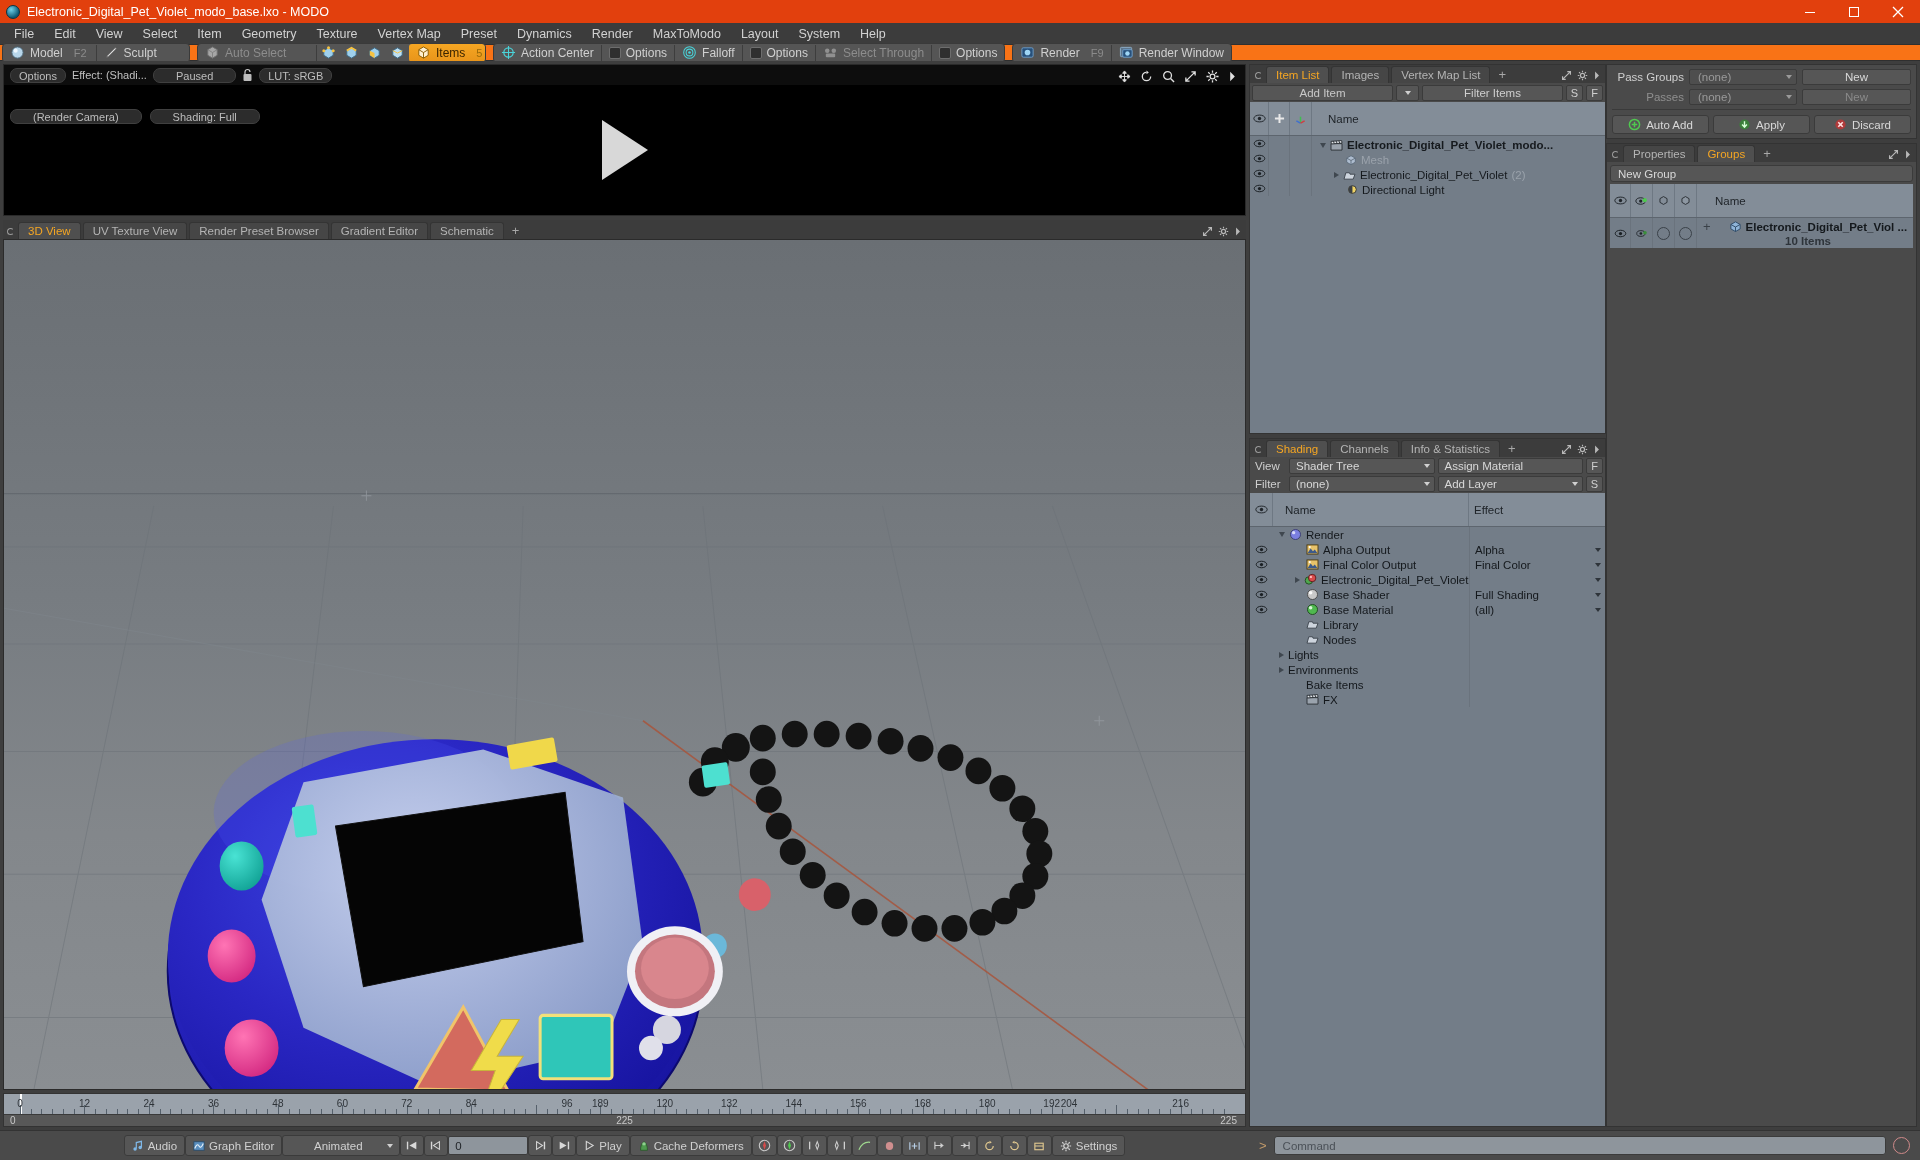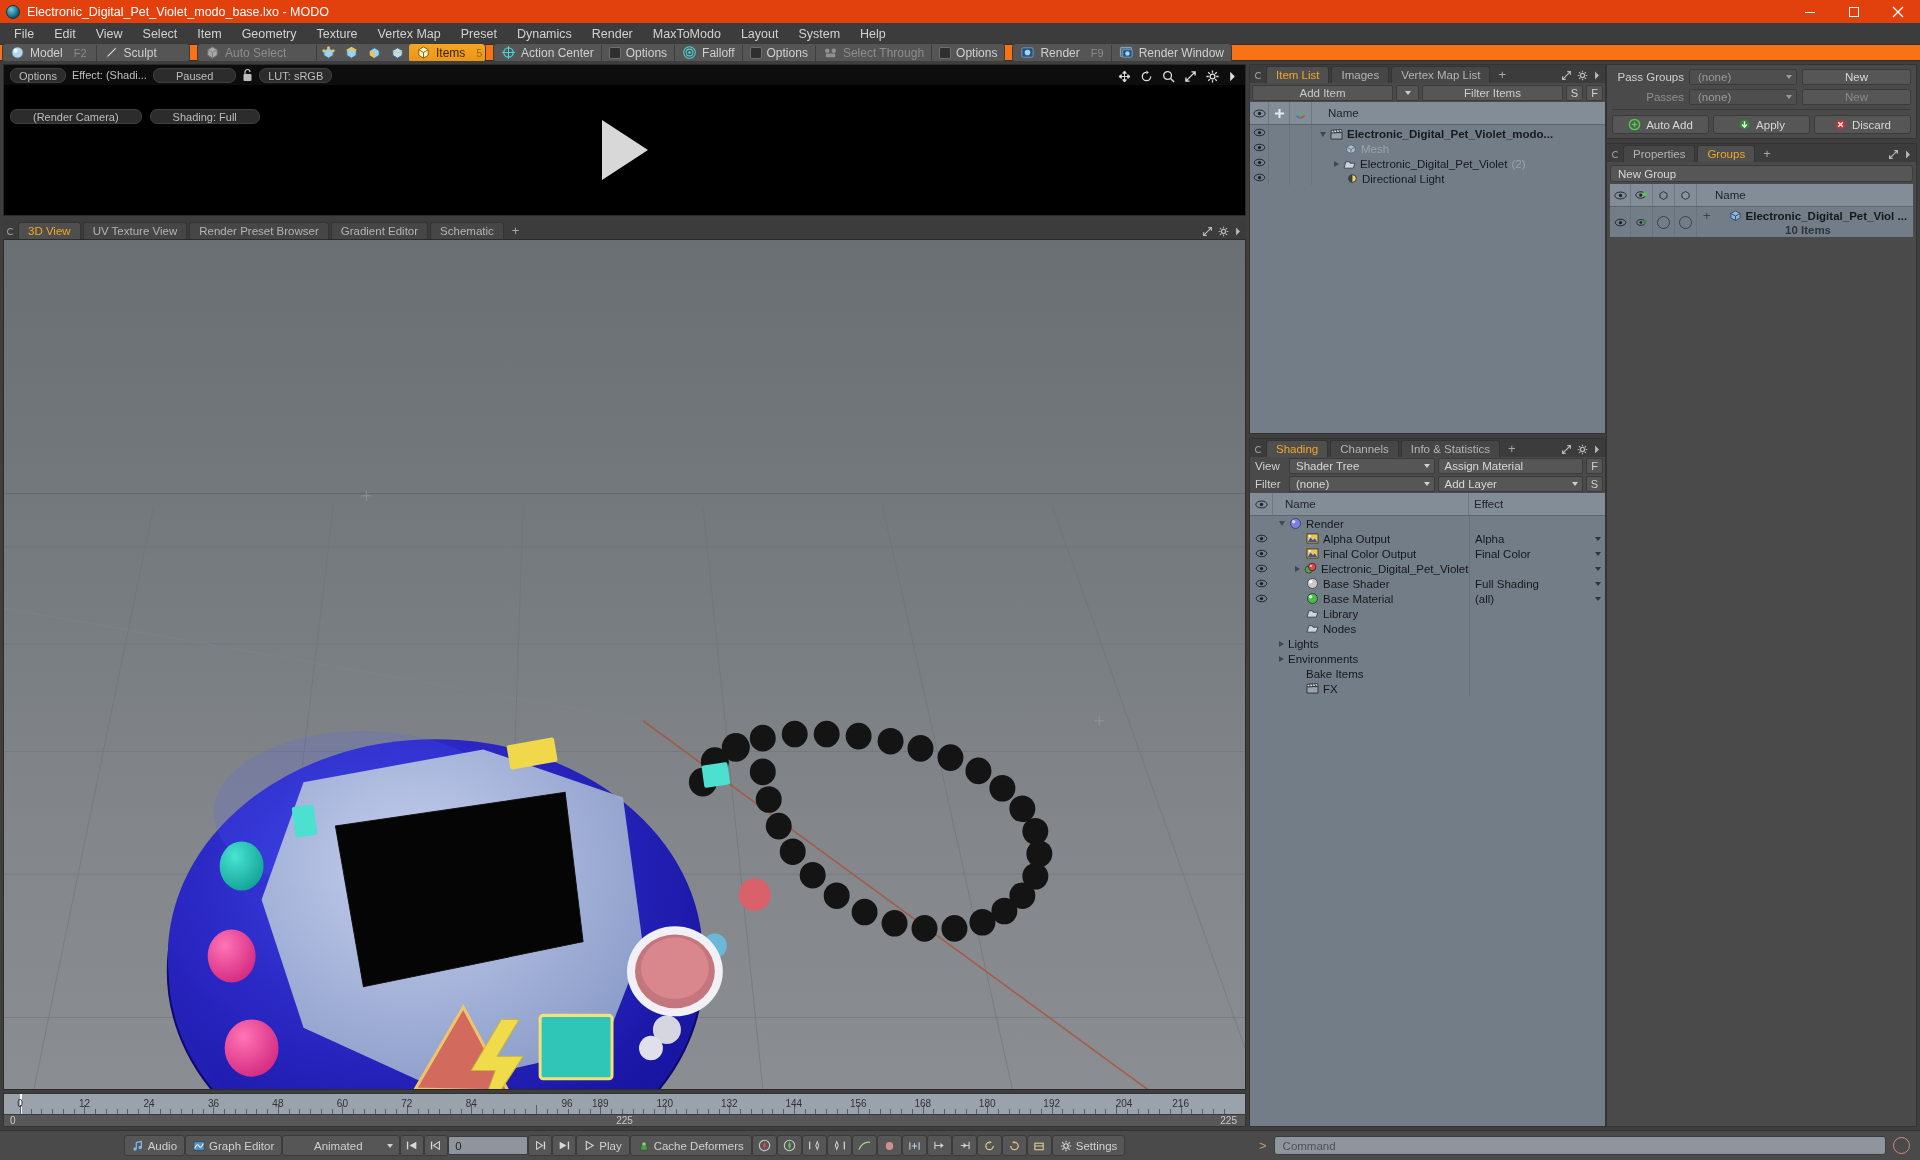--- a/index.html
+++ b/index.html
@@ -94,21 +94,21 @@
   .sbleft{ width:1249px; display:flex; align-items:center; justify-content:center; }
   .sbtn{ display:flex; align-items:center; gap:4px; height:21px; padding:0 7px; background:#565656; border:1px solid #3b3b3b; border-radius:3px; font-size:11.5px; color:#d0d0d0; white-space:nowrap; }
   .sbtn.ico-only{ padding:0 5px; }
   .selbox{ display:flex; align-items:center; height:21px; background:#565656; border:1px solid #3b3b3b; border-radius:3px; padding:0 6px; font-size:11.5px; min-width:118px; justify-content:space-between; color:#d0d0d0; }
   .numfield{ height:19px; width:80px; background:#8e959c; border:1px solid #3b3b3b; border-radius:2px; color:#1e2226; font-size:11.5px; display:flex; align-items:center; padding-left:6px; }
   .cmdbar{ flex:1; display:flex; align-items:center; gap:7px; padding:0 10px; }
   .cmdinput{ flex:1; height:19px; background:#8e959c; border:1px solid #3b3b3b; border-radius:3px; color:#4b5158; font-size:11.5px; line-height:19px; padding-left:8px; }
   .cmdcircle{ width:17px;height:17px;border-radius:50%;border:1.5px solid #d08a8a; }
 
   
-  .listhdr{ height:23px; background:#838d98; display:flex; align-items:center; font-size:11.5px; color:#20252a; flex:none; border-bottom:1px solid #5d656e; }
+  .listhdr{ height:34px; background:#838d98; display:flex; align-items:center; font-size:11.5px; color:#20252a; flex:none; border-bottom:1px solid #5d656e; }
   .listhdr .c{ display:flex; align-items:center; justify-content:center; height:100%; border-right:1px solid #6e7883; }
   .listbody{ flex:1; overflow:hidden; background:#737d88; min-height:0; }
   .lrow{ height:15px; display:flex; align-items:flex-end; font-size:11.5px; color:#161a1e; }
   .lrow .eyecell{ width:19px; display:flex; justify-content:center; align-items:center; border-right:1px solid #6a737d; height:15px; flex:none; }
   .lrow .c2{ width:21px; border-right:1px solid #6a737d; height:15px; flex:none; }
   .lrow .c3{ width:22px; border-right:1px solid #6a737d; height:15px; flex:none; }
   .lrow .nm{ flex:1; display:flex; align-items:center; gap:4px; padding-left:4px; overflow:hidden; white-space:nowrap; }
   .eye{ width:13px;height:9px; flex:none; }
   .muted{ color:#9aa2ab; }
   .bold{ font-weight:bold; }
@@ -633,21 +633,21 @@
             <div class="lb" style="left: 467.36px;">84</div>
             <div class="lb" style="left: 563px;">96</div>
             <div class="lb" style="left: 596.32px;">189</div>
             <div class="lb" style="left: 660.8px;">120</div>
             <div class="lb" style="left: 725.28px;">132</div>
             <div class="lb" style="left: 789.76px;">144</div>
             <div class="lb" style="left: 854.24px;">156</div>
             <div class="lb" style="left: 918.72px;">168</div>
             <div class="lb" style="left: 983.2px;">180</div>
             <div class="lb" style="left: 1047.68px;">192</div>
-            <div class="lb" style="left: 1120px;">204</div>
+            <div class="lb" style="left: 1065px;">204</div>
             <div class="lb" style="left: 1176.64px;">216</div>
           </div>
         <div class="range">
           <div class="rl" style="left:6px;">0</div>
           <div class="rl" style="left:50%;transform:translateX(-50%);">225</div>
           <div class="rl" style="right:8px;">225</div>
         </div>
       </div>
     </div>
 

